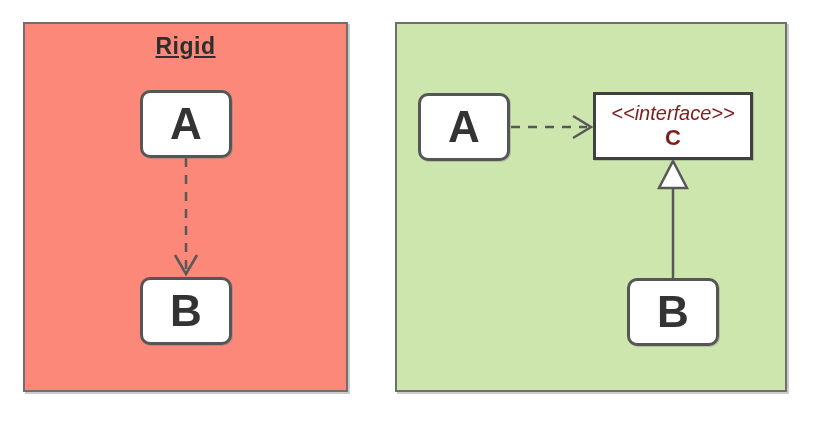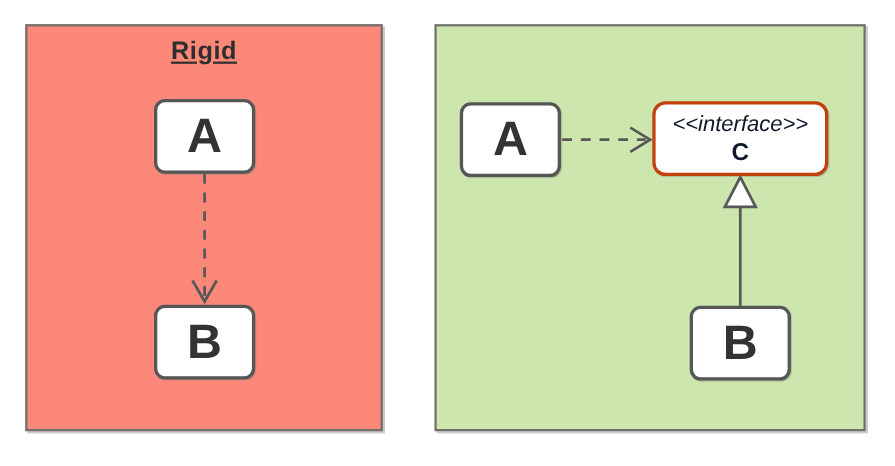--- a/index.html
+++ b/index.html
@@ -45,27 +45,27 @@
     font-weight: bold;
     font-size: 44px;
     color: #333333;
     box-shadow: 1px 1px 0 rgba(120,120,120,0.35);
   }
 
   .iface-node {
     position: absolute;
     width: 160px; height: 68px;
     background: #ffffff;
-    border: 3px solid #c2410c;
-    border-radius: 12px;
+    border: 3px solid #404040;
+    border-radius: 0;
     display: flex;
     flex-direction: column;
     align-items: center;
     justify-content: center;
-    color: #0f172a;
+    color: #7f1d1d;
     box-shadow: 1px 1px 0 rgba(120,120,120,0.35);
   }
   .iface-stereotype { font-style: italic; font-size: 20px; line-height: 23px; }
   .iface-name       { font-weight: bold;  font-size: 22px; line-height: 25px; }
 
   
   .rigid-a { left: 115px; top: 66px; }
   .rigid-b { left: 115px; top: 253px; }
 
   

